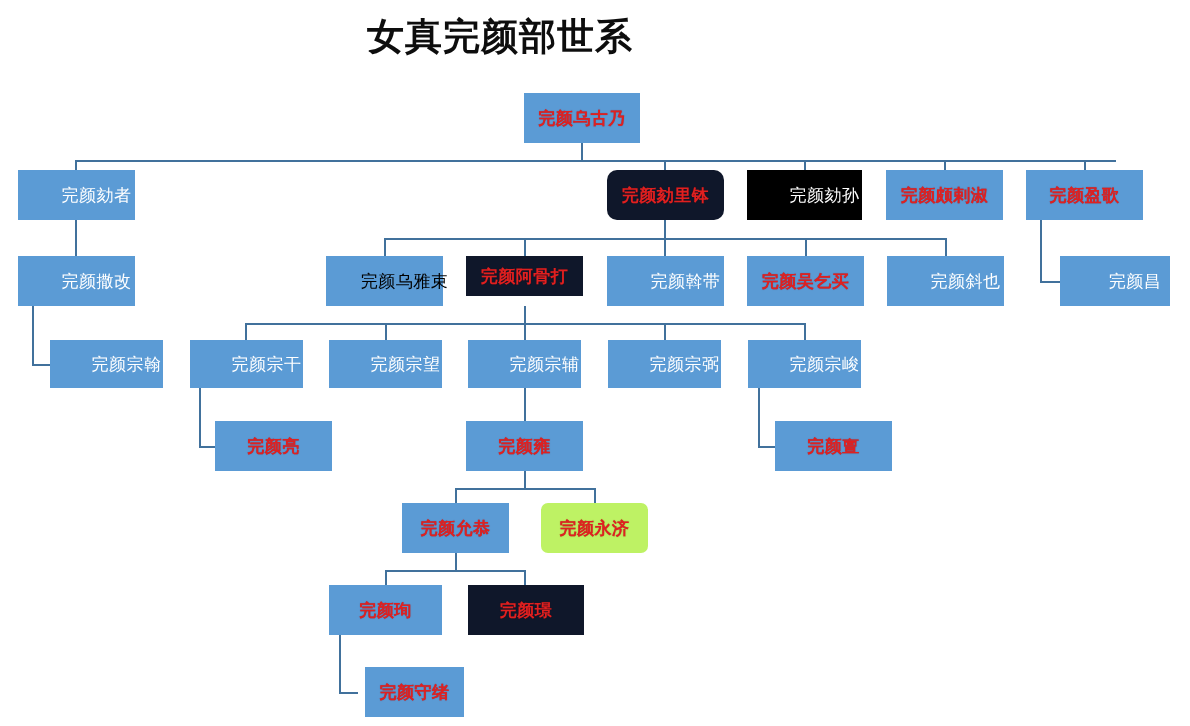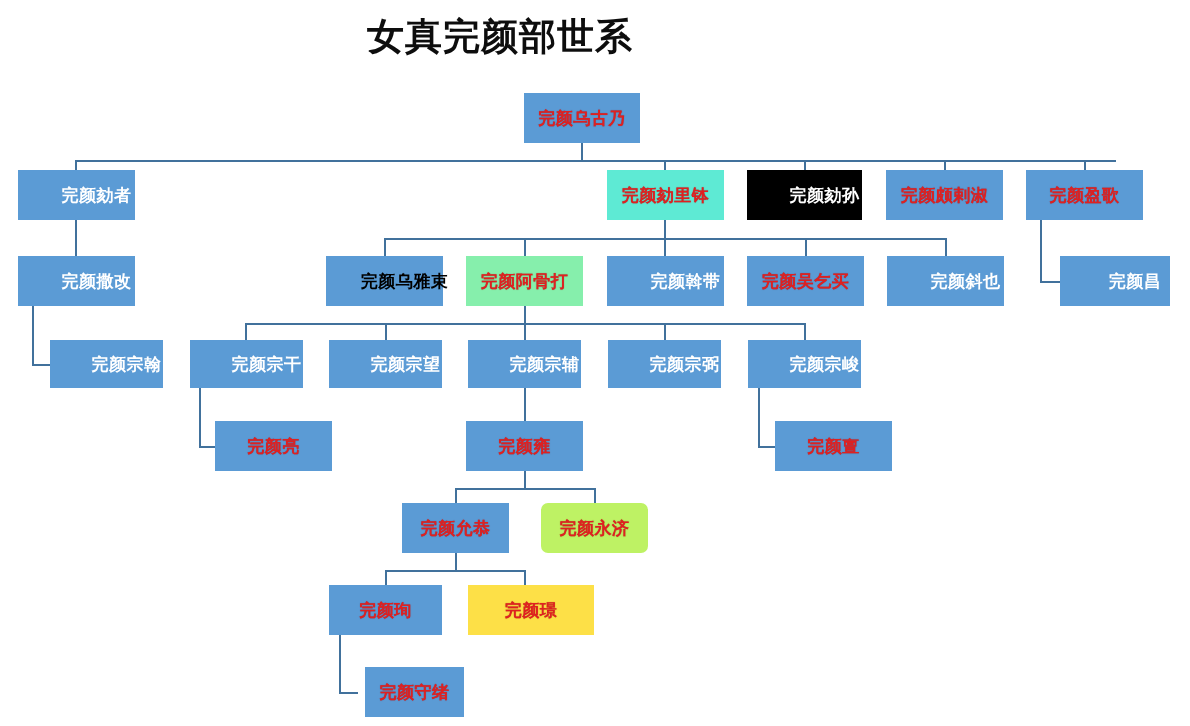--- a/index.html
+++ b/index.html
@@ -37,21 +37,21 @@
     align-items: center;
     justify-content: center;
     box-sizing: border-box;
     font-size: 17px;
     line-height: 1;
     white-space: nowrap;
     letter-spacing: 0.5px;
   }
   .node.white {
     color: #ffffff;
-    font-weight: 700;
+    font-weight: 400;
     font-family: "DejaVu Sans", "Liberation Sans", sans-serif;
     padding-left: 40px;
   }
   .node.red {
     color: #e02020;
     font-weight: 700;
     font-family: "DejaVu Serif", "Liberation Serif", serif;
     text-shadow: 0 0 1px rgba(120,0,0,0.55);
   }
   .conn {
@@ -107,40 +107,40 @@
       <div class="conn v" style="left: 455px; top: 553px; height: 17px; background: rgb(65, 113, 156);"></div>
       <div class="conn h" style="left: 385px; top: 570px; width: 140px; background: rgb(65, 113, 156);"></div>
       <div class="conn v" style="left: 385px; top: 570px; height: 16px; background: rgb(65, 113, 156);"></div>
       <div class="conn v" style="left: 524px; top: 570px; height: 16px; background: rgb(65, 113, 156);"></div>
       <div class="conn v" style="left: 339px; top: 635px; height: 57px; background: rgb(65, 113, 156);"></div>
       <div class="conn h" style="left: 339px; top: 692px; width: 19px; background: rgb(65, 113, 156);"></div>
     </div>
   <div id="node-layer">
       <div class="node red" style="left: 524px; top: 93px; width: 116px; height: 50px; background: rgb(91, 155, 213); color: rgb(224, 32, 32);">完颜乌古乃</div>
       <div class="node white" style="left: 18px; top: 170px; width: 117px; height: 50px; background: rgb(91, 155, 213); color: rgb(255, 255, 255);">完颜劾者</div>
-      <div class="node red" style="left: 607px; top: 170px; width: 117px; height: 50px; background: #5eead4; color: rgb(224, 32, 32);">完颜劾里钵</div>
+      <div class="node red" style="left: 607px; top: 170px; width: 117px; height: 50px; background: #0f172a; color: rgb(224, 32, 32); border-radius: 10px;">完颜劾里钵</div>
       <div class="node white" style="left: 747px; top: 170px; width: 115px; height: 50px; background: #000000; color: rgb(255, 255, 255);">完颜劾孙</div>
       <div class="node red" style="left: 886px; top: 170px; width: 117px; height: 50px; background: rgb(91, 155, 213); color: rgb(224, 32, 32);">完颜颇剌淑</div>
       <div class="node red" style="left: 1026px; top: 170px; width: 117px; height: 50px; background: rgb(91, 155, 213); color: rgb(224, 32, 32);">完颜盈歌</div>
       <div class="node white" style="left: 18px; top: 256px; width: 117px; height: 50px; background: rgb(91, 155, 213); color: rgb(255, 255, 255);">完颜撒改</div>
       <div class="node white" style="left: 326px; top: 256px; width: 117px; height: 50px; background: rgb(91, 155, 213); color: #000000;">完颜乌雅束</div>
-      <div class="node red" style="left: 466px; top: 256px; width: 117px; height: 50px; background: #86efac; color: rgb(224, 32, 32);">完颜阿骨打</div>
+      <div class="node red" style="left: 466px; top: 256px; width: 117px; height: 40px; background: #0f172a; color: rgb(224, 32, 32);">完颜阿骨打</div>
       <div class="node white" style="left: 607px; top: 256px; width: 117px; height: 50px; background: rgb(91, 155, 213); color: rgb(255, 255, 255);">完颜斡带</div>
       <div class="node red" style="left: 747px; top: 256px; width: 117px; height: 50px; background: rgb(91, 155, 213); color: rgb(224, 32, 32);">完颜吴乞买</div>
       <div class="node white" style="left: 887px; top: 256px; width: 117px; height: 50px; background: rgb(91, 155, 213); color: rgb(255, 255, 255);">完颜斜也</div>
       <div class="node white" style="left: 1060px; top: 256px; width: 110px; height: 50px; background: rgb(91, 155, 213); color: rgb(255, 255, 255);">完颜昌</div>
       <div class="node white" style="left: 50px; top: 340px; width: 113px; height: 48px; background: rgb(91, 155, 213); color: rgb(255, 255, 255);">完颜宗翰</div>
       <div class="node white" style="left: 190px; top: 340px; width: 113px; height: 48px; background: rgb(91, 155, 213); color: rgb(255, 255, 255);">完颜宗干</div>
       <div class="node white" style="left: 329px; top: 340px; width: 113px; height: 48px; background: rgb(91, 155, 213); color: rgb(255, 255, 255);">完颜宗望</div>
       <div class="node white" style="left: 468px; top: 340px; width: 113px; height: 48px; background: rgb(91, 155, 213); color: rgb(255, 255, 255);">完颜宗辅</div>
       <div class="node white" style="left: 608px; top: 340px; width: 113px; height: 48px; background: rgb(91, 155, 213); color: rgb(255, 255, 255);">完颜宗弼</div>
       <div class="node white" style="left: 748px; top: 340px; width: 113px; height: 48px; background: rgb(91, 155, 213); color: rgb(255, 255, 255);">完颜宗峻</div>
       <div class="node red" style="left: 215px; top: 421px; width: 117px; height: 50px; background: rgb(91, 155, 213); color: rgb(224, 32, 32);">完颜亮</div>
       <div class="node red" style="left: 466px; top: 421px; width: 117px; height: 50px; background: rgb(91, 155, 213); color: rgb(224, 32, 32);">完颜雍</div>
       <div class="node red" style="left: 775px; top: 421px; width: 117px; height: 50px; background: rgb(91, 155, 213); color: rgb(224, 32, 32);">完颜亶</div>
       <div class="node red" style="left: 402px; top: 503px; width: 107px; height: 50px; background: rgb(91, 155, 213); color: rgb(224, 32, 32);">完颜允恭</div>
       <div class="node red" style="left: 541px; top: 503px; width: 107px; height: 50px; background: #bef264; color: rgb(224, 32, 32); border-radius: 7px;">完颜永济</div>
       <div class="node red" style="left: 329px; top: 585px; width: 113px; height: 50px; background: rgb(91, 155, 213); color: rgb(224, 32, 32);">完颜珣</div>
-      <div class="node red" style="left: 468px; top: 585px; width: 126px; height: 50px; background: #fde047; color: rgb(224, 32, 32);">完颜璟</div>
+      <div class="node red" style="left: 468px; top: 585px; width: 116px; height: 50px; background: #0f172a; color: rgb(224, 32, 32);">完颜璟</div>
       <div class="node red" style="left: 365px; top: 667px; width: 99px; height: 50px; background: rgb(91, 155, 213); color: rgb(224, 32, 32);">完颜守绪</div>
     </div>
 
 </div>
 
 </body></html>

